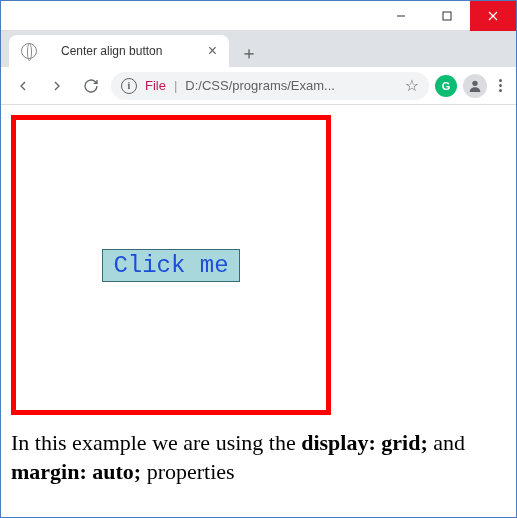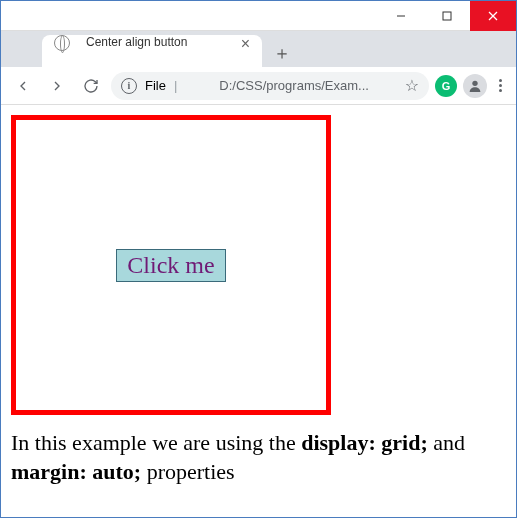--- a/index.html
+++ b/index.html
@@ -6,44 +6,44 @@
     body { width: 517px; height: 518px; font-family: Arial, sans-serif; background: #fff; overflow: hidden; }
     
     .window { width: 100%; height: 100%; border: 1px solid #4a7cbf; display: flex; flex-direction: column; }
     
     .titlebar { height: 30px; background: #fff; display: flex; align-items: center; justify-content: flex-end; border-bottom: 1px solid #ddd; }
     .titlebar-btn { width: 46px; height: 30px; display: flex; align-items: center; justify-content: center; font-size: 14px; color: #333; }
     .titlebar-btn.close { background: #e81123; color: #fff; }
     .titlebar-btn svg { width: 10px; height: 10px; }
     
     .tabbar { height: 36px; background: #dee1e6; display: flex; align-items: flex-end; padding: 0 8px; }
-    .tab { background: #fff; height: 32px; border-radius: 8px 8px 0 0; display: flex; align-items: flex-start; padding: 0 12px; min-width: 220px; gap: 16px; font-size: 12px; color: #333; margin-left: 33px; }
+    .tab { background: #fff; height: 32px; border-radius: 8px 8px 0 0; display: flex; align-items: center; padding: 0 12px; min-width: 220px; gap: 24px; font-size: 12px; color: #333; }
     .tab-favicon { width: 16px; height: 16px; border: 1.5px solid #888; border-radius: 50%; position: relative; }
     .tab-favicon::before { content: ''; position: absolute; top: -1.5px; left: 5px; width: 3px; height: 16px; border: 1.5px solid #888; border-radius: 50%; }
     .tab-close { margin-left: auto; font-size: 16px; color: #666; }
     .newtab { width: 28px; height: 28px; display: flex; align-items: center; justify-content: center; font-size: 18px; color: #555; margin-left: 6px; }
     
     .toolbar { height: 38px; background: #fff; display: flex; align-items: center; padding: 0 8px; gap: 6px; border-bottom: 1px solid #ddd; }
     .nav-btn { width: 28px; height: 28px; display: flex; align-items: center; justify-content: center; color: #5f6368; border-radius: 50%; }
     .nav-btn svg { width: 16px; height: 16px; stroke: #5f6368; stroke-width: 2; fill: none; }
     .addr { flex: 1; height: 28px; background: #f1f3f4; border-radius: 14px; display: flex; align-items: center; padding: 0 10px; gap: 8px; font-size: 13px; color: #5f6368; overflow: hidden; }
     .addr-info { width: 16px; height: 16px; border: 1.5px solid #5f6368; border-radius: 50%; display: flex; align-items: center; justify-content: center; font-size: 10px; font-weight: bold; font-family: serif; }
-    .addr-label { color: #000000; }
+    .addr-label { color: #be185d; }
     .addr-sep { color: #9aa0a6; }
-    .addr-path { color: #5f6368; white-space: nowrap; overflow: hidden; text-overflow: ellipsis; margin-left: 34px; }
+    .addr-path { color: #5f6368; white-space: nowrap; overflow: hidden; text-overflow: ellipsis; }
     .star { font-size: 16px; color: #5f6368; margin-left: auto; }
     .ext-badge { width: 22px; height: 22px; background: #0bbd73; border-radius: 50%; display: flex; align-items: center; justify-content: center; color: #fff; font-weight: bold; font-size: 11px; }
     .profile { width: 24px; height: 24px; background: #dadce0; border-radius: 50%; display: flex; align-items: center; justify-content: center; }
     .profile svg { width: 16px; height: 16px; fill: #5f6368; }
     .menu-dots { display: flex; flex-direction: column; gap: 2px; padding: 0 6px; }
     .menu-dots span { width: 3px; height: 3px; background: #5f6368; border-radius: 50%; }
     
     .viewport { flex: 1; background: #fff; padding: 10px; overflow: hidden; }
     .red-box { width: 320px; height: 300px; border: 5px solid red; display: grid; }
-    .click-btn { margin: auto; background: #a8d8dc; border: 1px solid #3a6a7a; padding: 2px 10px; font-size: 24px; font-family: Liberation Serif, serif; color: #701a75; }
+    .click-btn { margin: auto; background: #a8d8dc; border: 1px solid #3a6a7a; padding: 2px 10px; font-size: 24px; font-family: Liberation Mono, monospace; color: #1d4ed8; }
     .caption { margin-top: 14px; font-size: 22px; font-family: 'Times New Roman', serif; color: #000; line-height: 1.3; max-width: 480px; }
     .caption b { font-weight: bold; }
   </style>
 </head>
 <body>
 
 <div class="window">
 
   <div class="titlebar">
     <div class="titlebar-btn">

